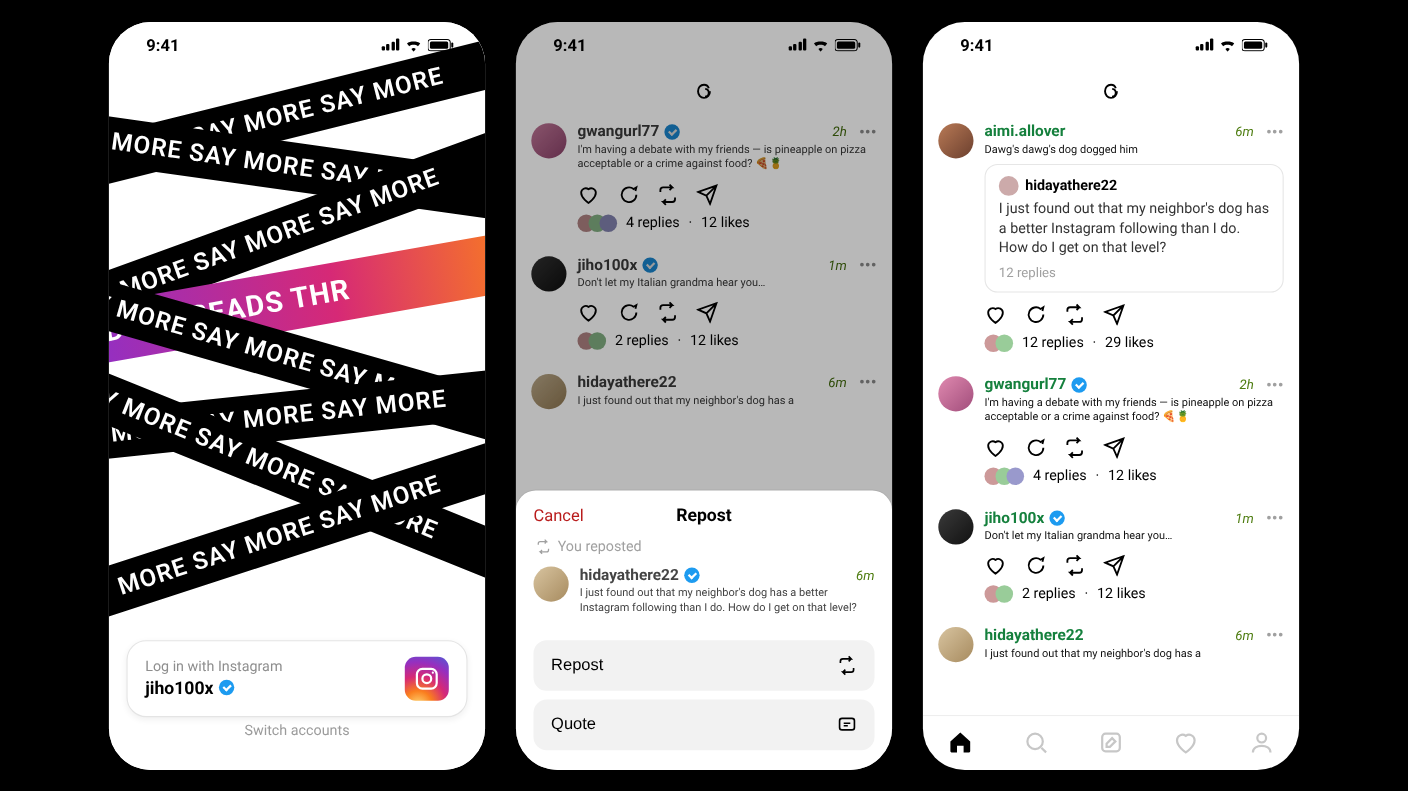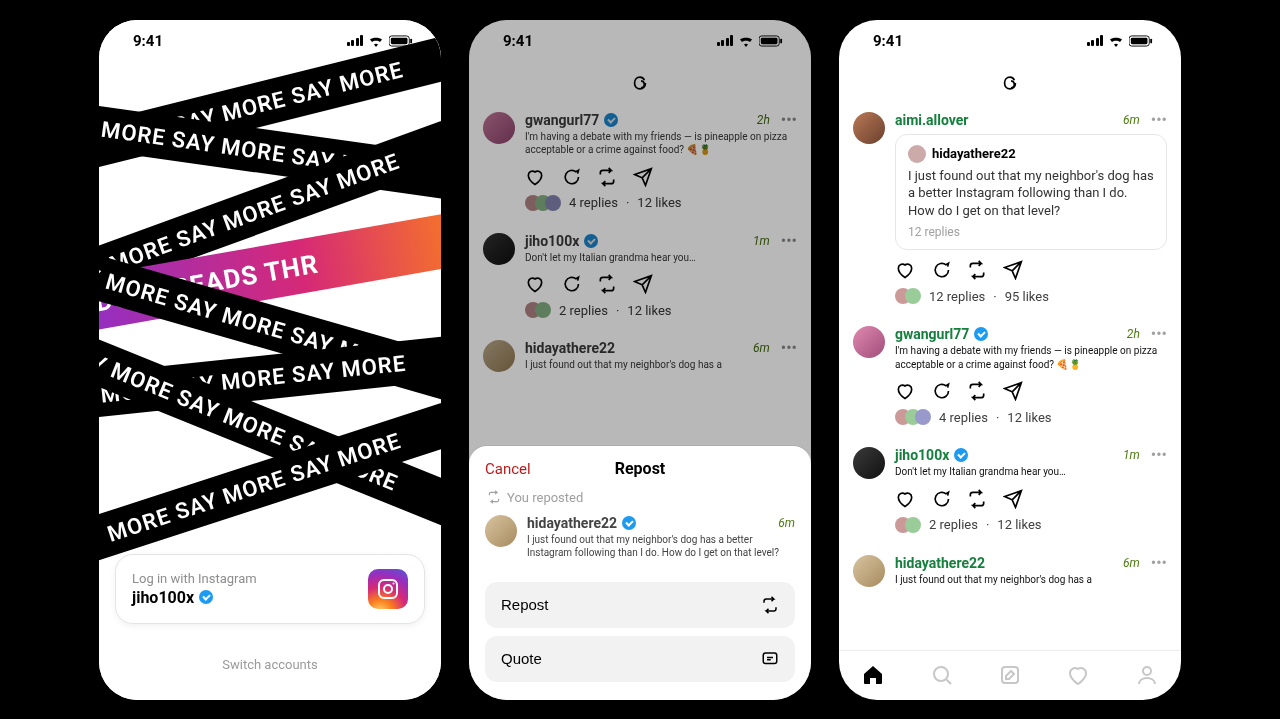--- a/index.html
+++ b/index.html
@@ -65,21 +65,21 @@
   .r1{ top:60px; transform: rotate(-14deg);} 
   .r2{ top:110px; transform: rotate(8deg);} 
   .r3{ top:165px; transform: rotate(-20deg);} 
   .rg{ top:225px; transform: rotate(-10deg);} 
   .r4{ top:285px; transform: rotate(16deg);} 
   .r5{ top:335px; transform: rotate(-6deg);} 
   .r6{ top:390px; transform: rotate(22deg);} 
   .r7{ top:440px; transform: rotate(-18deg);} 
 
   .login-card {
-    position:absolute; left:16px; right:16px; bottom:76px;
+    position:absolute; left:16px; right:16px; bottom:48px;
     background:#fff; border:1px solid #e4e4e4; border-radius:18px;
     padding:14px 16px; display:flex; align-items:center; justify-content:space-between;
     box-shadow: 0 2px 6px rgba(0,0,0,.06);
   }
   .login-left{ display:flex; flex-direction:column; gap:2px;}
   .login-sub{ color:#8e8e8e; font-size:13px;}
   .login-user{ display:flex; align-items:center; gap:5px; font-weight:700; font-size:16px;}
   .verified{ width:14px;height:14px;border-radius:50%;background:#1d9bf0;display:inline-flex;align-items:center;justify-content:center;}
   .verified::after{content:"";width:5px;height:3px;border-left:2px solid #fff;border-bottom:2px solid #fff;transform:rotate(-45deg);margin-top:-1px;}
   .ig-logo{
@@ -107,21 +107,21 @@
   .avatar.dark{background:linear-gradient(135deg,#3a3a3a,#111);}
   .avatar.tan{background:linear-gradient(135deg,#d8c4a0,#a78b5f);}
   .post-main{ flex:1; min-width:0;}
   .post-head{ display:flex; align-items:center; gap:5px; }
   .uname{ font-weight:700; font-size:14px; color:#15803d;}
   .time{ color:#4d7c0f; font-size:12px; margin-left:auto;font-style:italic; }
   .more-dots{ color:#a0a0a0; font-size:16px; line-height:1; margin-left:6px;}
   .body{ font-size:10px; color:#111; margin-top:2px; line-height:1.35;}
   .actions{ display:flex; gap:16px; margin-top:10px;}
   .act-ico{ width:20px;height:20px; color:#000;}
-  .meta{ display:flex; align-items:center; gap:8px; margin-top:8px; color:#404040; font-size:13px;}
+  .meta{ display:flex; align-items:center; gap:8px; margin-top:8px; color:#000000; font-size:13px;}
   .meta .mini-avs{ display:flex; }
   .mini-avs span{ width:16px;height:16px;border-radius:50%;background:#c99;}
   .mini-avs span:nth-child(2){ background:#9c9; margin-left:-6px;}
   .mini-avs span:nth-child(3){ background:#99c; margin-left:-6px;}
 
   
   .quote-card{
     border:1px solid #e6e6e6; border-radius:12px; padding:10px 12px; margin-top:6px;
   }
   .quote-head{ display:flex; align-items:center; gap:6px;}
@@ -419,20 +419,21 @@
 
     <div class="post">
       <div class="post-row">
         <div class="avatar"></div>
         <div class="post-main">
           <div class="post-head">
             <span class="uname">aimi.allover</span>
             <span class="time">6m</span>
             <span class="more-dots">•••</span>
           </div>
+          <div class="body">Dawg's dawg's dog dogged him</div>
           <div class="quote-card">
             <div class="quote-head">
               <span class="qav"></span>
               <span class="quote-uname">hidayathere22</span>
             </div>
             <div class="quote-body">I just found out that my neighbor's dog has a better Instagram following than I do. How do I get on that level?</div>
             <div class="quote-replies">12 replies</div>
           </div>
           <div class="actions">
             <svg class="act-ico" viewBox="0 0 24 24" fill="none" stroke="currentColor" stroke-width="2">
@@ -448,21 +449,21 @@
                 <path d="M22 2 11 13M22 2l-7 20-4-9-9-4 20-7z"></path>
               </svg>
           </div>
           <div class="meta">
             <div class="mini-avs">
                 <span></span>
                 <span></span>
               </div>
             <span>12 replies</span>
             <span>·</span>
-            <span>95 likes</span>
+            <span>29 likes</span>
           </div>
         </div>
       </div>
     </div>
 
     <div class="post">
       <div class="post-row">
         <div class="avatar pink"></div>
         <div class="post-main">
           <div class="post-head">

